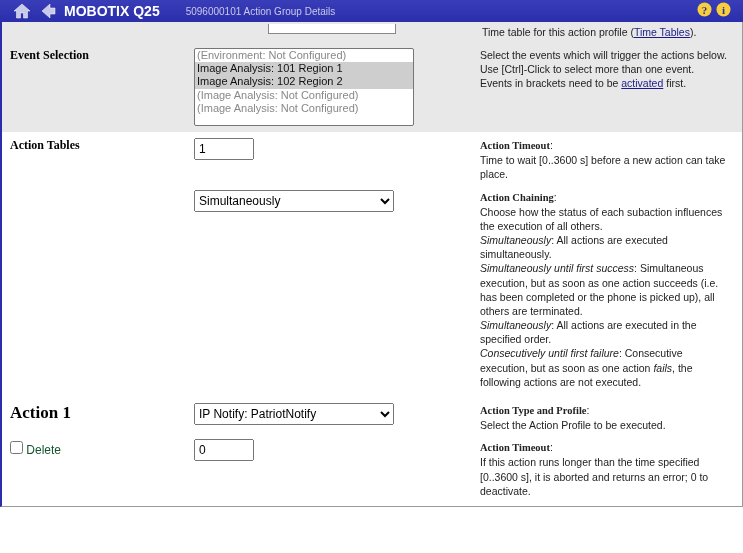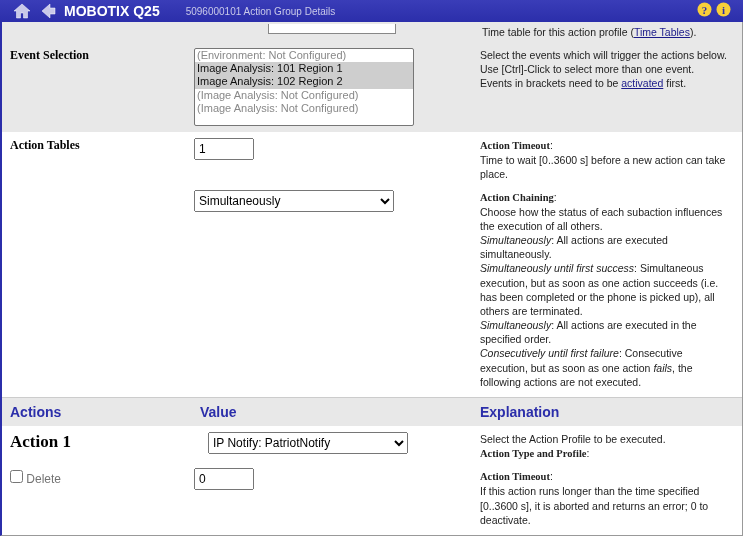--- a/index.html
+++ b/index.html
@@ -22,21 +22,21 @@
 .link { color: #1a1a8a; text-decoration: underline; cursor: pointer; margin-top: 47px; }
 select.listbox { width: 220px; height: 78px; font-family: Tahoma, Arial, sans-serif; font-size: 11px; }
 select.listbox option { padding: 0 2px; }
 select.dropdown { width: 200px; font-family: Tahoma, Arial, sans-serif; font-size: 12px; height: 22px; }
 input.text { width: 60px; font-family: Tahoma, Arial, sans-serif; font-size: 12px; height: 22px; padding: 1px 3px; }
 .section-headers { display: flex; background: #e8e8e8; border-top: 1px solid #ccc; }
 .section-headers .h { color: #2b2eaa; font-weight: bold; font-size: 14px; padding: 6px 8px; }
 .section-headers .h1 { width: 190px; }
 .section-headers .h2 { width: 280px; }
 .section-headers .h3 { flex: 1; }
-.delete-label { color: #737373; font-size: 12px; }
+.delete-label { color: #14532d; font-size: 12px; }
 .top-note { padding: 4px 10px; font-size: 10.5px; color: #222; text-align: left; }
 </style>
 </head>
 <body>
 
 <div class="header">
   <span class="icon">
     <svg width="20" height="20" viewBox="0 0 20 20">
         <path d="M10 3 L18 10 L15.5 10 L15.5 17 L11.5 17 L11.5 12 L8.5 12 L8.5 17 L4.5 17 L4.5 10 L2 10 Z" fill="#c9c9e9" stroke="#fff" stroke-width="0.5"></path>
       </svg>
@@ -113,47 +113,42 @@
       <div style="height:8px;"></div>
       <div><span class="bold">Action Chaining</span>:</div>
       <div>Choose how the status of each subaction influences the execution of all others.</div>
       <div><span class="italic">Simultaneously</span><span>: All actions are executed simultaneously.</span></div>
       <div><span class="italic">Simultaneously until first success</span><span>: Simultaneous execution, but as soon as one action succeeds (i.e. has been completed or the phone is picked up), all others are terminated.</span></div>
       <div><span class="italic">Simultaneously</span><span>: All actions are executed in the specified order.</span></div>
       <div><span class="italic">Consecutively until first failure</span><span>: Consecutive execution, but as soon as one action </span><span class="italic">fails</span><span>, the following actions are not executed.</span></div>
     </div>
   </div>
 
-  <div class="section-headers">
-    <div class="h h1">Actions</div>
-    <div class="h h2">Value</div>
-    <div class="h h3">Explanation</div>
-  </div>
 
   <div class="row white-block">
     <div class="label-col">
       <div class="bold" style="font-size:17px;">Action 1</div>
       <div style="height:18px;"></div>
       <div>
         <input type="checkbox" style="">
         <span class="delete-label">Delete</span>
       </div>
     </div>
     <div class="input-col">
-      <div style="margin-bottom:14px;margin-left:14px;">
+      <div style="margin-bottom:14px;">
         <select class="dropdown">
           <option>IP Notify: PatriotNotify</option>
         </select>
       </div>
       <div>
         <input class="text" type="text" value="0" style="">
       </div>
     </div>
     <div class="help-col">
+      <div><span class="bold">Action Type and Profile</span>:</div>
       <div>Select the Action Profile to be executed.</div>
-      <div><span class="bold">Action Type and Profile</span>:</div>
       <div style="height:8px;"></div>
       <div><span class="bold">Action Timeout</span>:</div>
       <div>If this action runs longer than the time specified [0..3600 s], it is aborted and returns an error; 0 to deactivate.</div>
     </div>
   </div>
 
 </div>
 
 </body></html>

